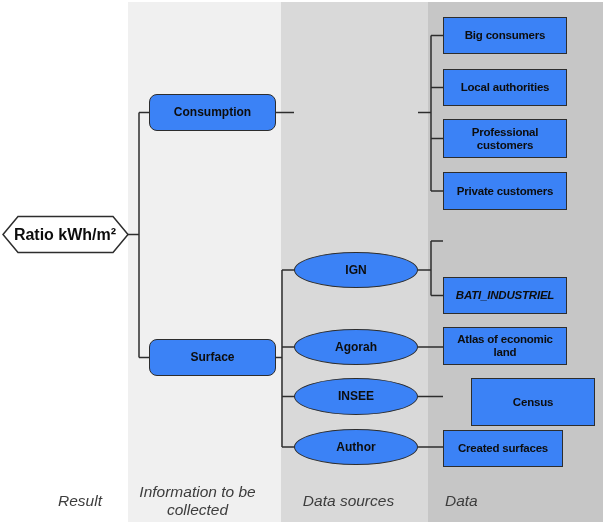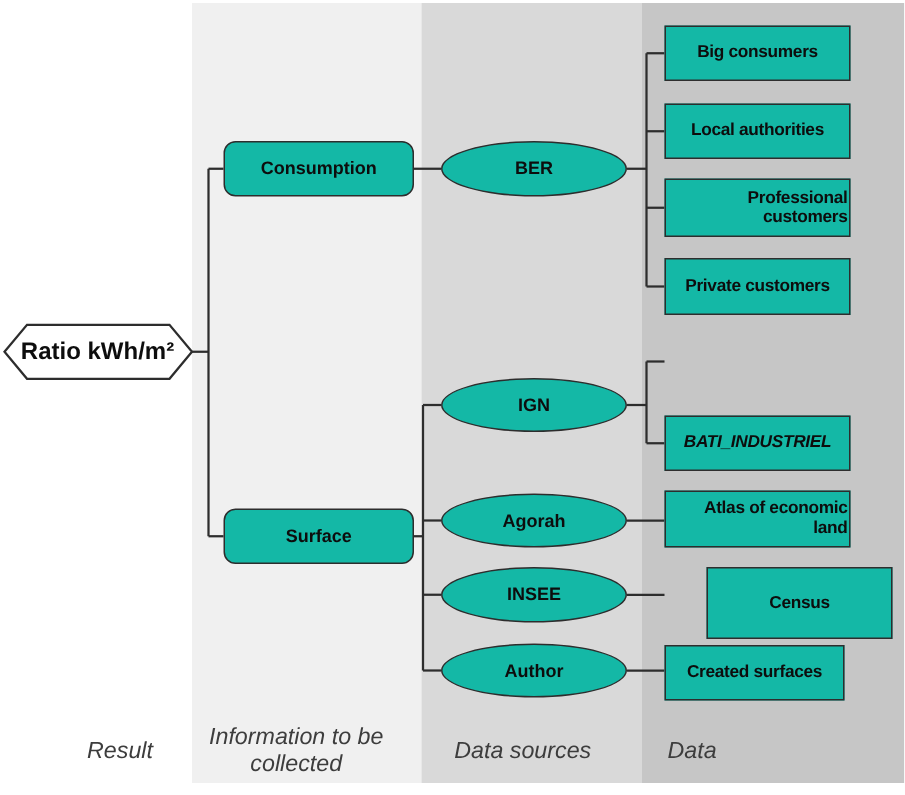--- a/index.html
+++ b/index.html
@@ -6,22 +6,22 @@
   .canvas{
     position:relative;width:603px;height:530px;background:#ffffff;
     font-family:"Liberation Sans", sans-serif;overflow:hidden;
   }
   .band{position:absolute;top:2px;height:520px;}
   .band-info   {left:128px;width:153px;}
   .band-sources{left:281px;width:147px;}
   .band-data   {left:428px;width:175px;}
   svg.lines{position:absolute;left:0;top:0;width:603px;height:530px;}
   .node{
-    position:absolute;background:#14b8a6;border:1.5px solid #2d2d2d;
-    display:flex;align-items:center;justify-content:center;text-align:right;
+    position:absolute;background:#3b82f6;border:1.5px solid #2d2d2d;
+    display:flex;align-items:center;justify-content:center;text-align:center;
     font-weight:bold;color:#0d0d0d;font-size:12px;line-height:13px;
     box-sizing:border-box;
   }
   .rounded{border-radius:8px;}
   .ellipse{border-radius:50%;}
   .databox{font-size:11.5px;letter-spacing:-0.2px;padding:1px;}
   .hex-label{
     position:absolute;left:8px;top:217px;width:114px;height:36px;
     display:flex;align-items:center;justify-content:center;
     font-weight:bold;color:#0d0d0d;font-size:16px;
@@ -79,21 +79,20 @@
     </g>
 
     <polygon points="3,234.5 18,216.5 113,216.5 128,234.5 113,252.5 18,252.5" fill="#ffffff" stroke="#2d2d2d" stroke-width="1.5"></polygon>
   </svg>
 
   <div class="hex-label">Ratio kWh/m²</div>
 
   <div class="node rounded" style="left:149px;top:94px;width:127px;height:37px;">Consumption</div>
   <div class="node rounded" style="left:149px;top:339px;width:127px;height:37px;">Surface</div>
 
-  <div class="node ellipse" style="left:294px;top:94px;width:124px;height:37px;">BER</div>
   <div class="node ellipse" style="left:294px;top:252px;width:124px;height:36px;">IGN</div>
   <div class="node ellipse" style="left:294px;top:329px;width:124px;height:36px;">Agorah</div>
   <div class="node ellipse" style="left:294px;top:378px;width:124px;height:37px;">INSEE</div>
   <div class="node ellipse" style="left:294px;top:429px;width:124px;height:36px;">Author</div>
 
   <div class="node databox" style="left:443px;top:17px;width:124px;height:37px;">Big consumers</div>
   <div class="node databox" style="left:443px;top:69px;width:124px;height:37px;">Local authorities</div>
   <div class="node databox" style="left:443px;top:119px;width:124px;height:39px;">Professional customers</div>
   <div class="node databox" style="left:443px;top:172px;width:124px;height:38px;">Private customers</div>
   <div class="node databox" style="left:443px;top:277px;width:124px;height:37px;font-style:italic;">BATI_INDUSTRIEL</div>

